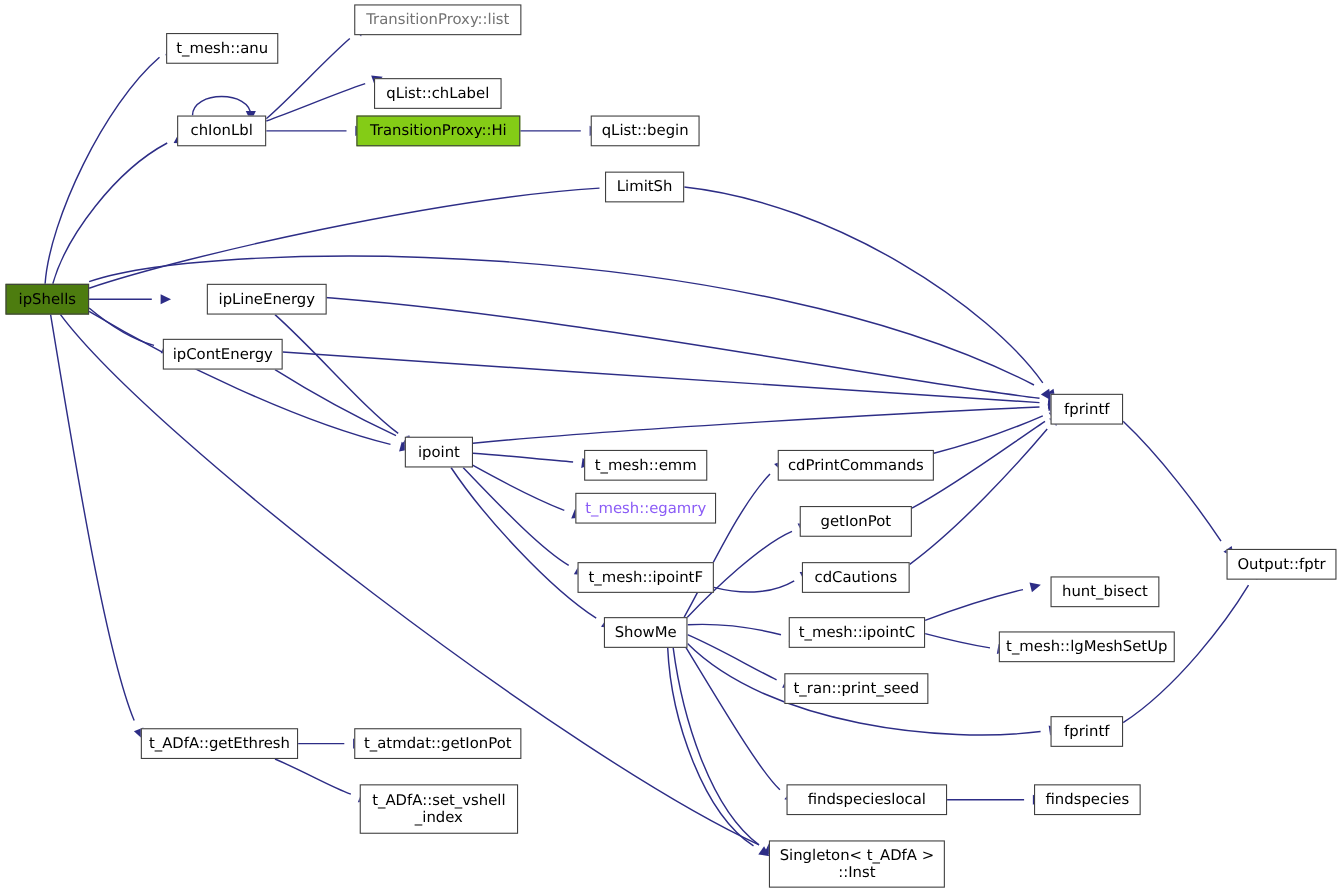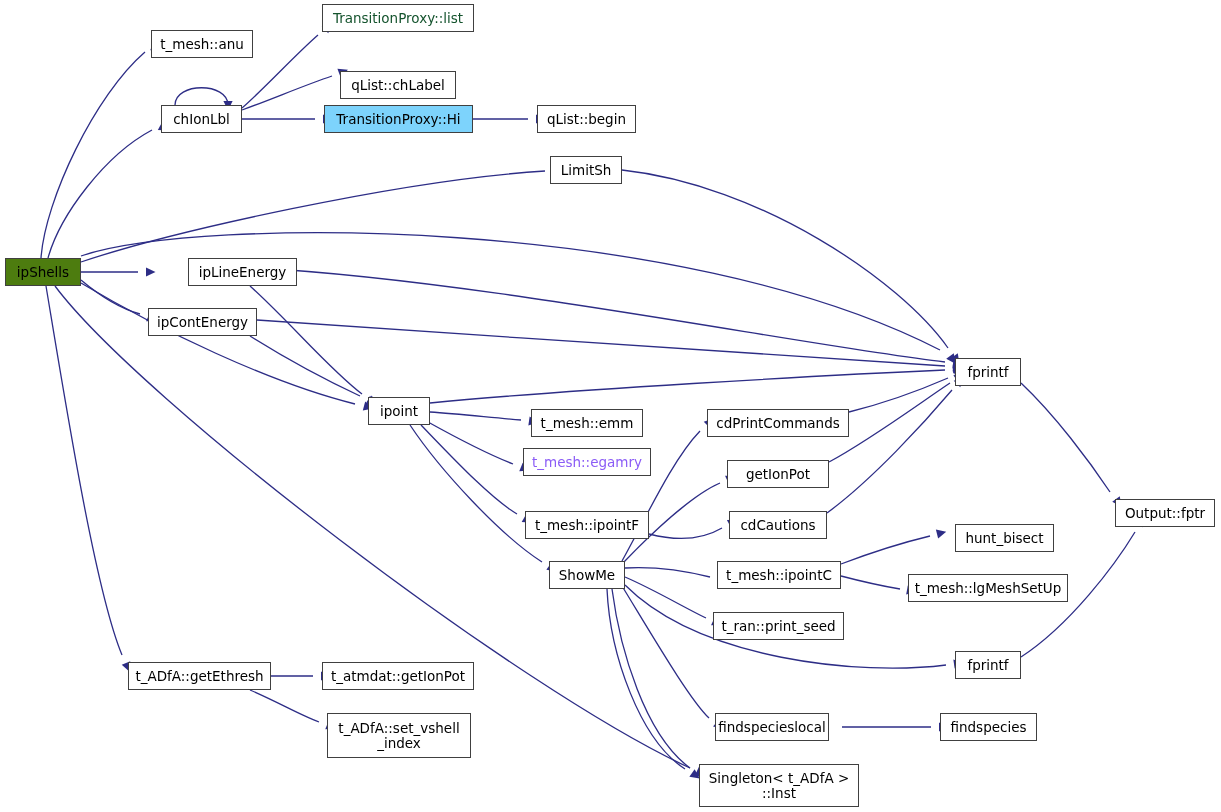--- a/index.html
+++ b/index.html
@@ -118,38 +118,38 @@
       <path d="M1021,657 C1070,625 1115,565 1135,532" fill="none" stroke="#2d2d86" stroke-width="1.3"></path>
       <polygon points="0,-4.6 9.5,0 0,4.6" fill="#2d2d86" transform="translate(1139,525) rotate(-60)"></polygon>
       <path d="M271,676 L313,676" fill="none" stroke="#2d2d86" stroke-width="1.3"></path>
       <polygon points="0,-4.6 9.5,0 0,4.6" fill="#2d2d86" transform="translate(321,676) rotate(0)"></polygon>
       <path d="M250,690 C280,703 300,715 319,722" fill="none" stroke="#2d2d86" stroke-width="1.3"></path>
       <polygon points="0,-4.6 9.5,0 0,4.6" fill="#2d2d86" transform="translate(327,725) rotate(22)"></polygon>
     </svg>
 <div class="node hl" style="left: 5px; top: 258px; width: 76px; height: 28px; border-color: rgb(64, 64, 64); background: #4d7c0f; color: rgb(0, 0, 0);">ipShells</div>
     <div class="node" style="left: 151px; top: 30px; width: 102px; height: 28px; border-color: rgb(64, 64, 64); background: rgb(255, 255, 255); color: rgb(0, 0, 0);">t_mesh::anu</div>
     <div class="node" style="left: 161px; top: 105px; width: 81px; height: 28px; border-color: rgb(64, 64, 64); background: rgb(255, 255, 255); color: rgb(0, 0, 0);">chIonLbl</div>
-    <div class="node" style="left: 322px; top: 4px; width: 152px; height: 28px; border-color: rgb(64, 64, 64); background: rgb(255, 255, 255); color: #14532d;">TransitionProxy::list</div>
+    <div class="node" style="left: 322px; top: 4px; width: 152px; height: 28px; border-color: rgb(64, 64, 64); background: rgb(255, 255, 255); color: #737373;">TransitionProxy::list</div>
     <div class="node" style="left: 340px; top: 55px; width: 116px; height: 28px; border-color: rgb(64, 64, 64); background: rgb(255, 255, 255); color: rgb(0, 0, 0); margin-top: 16px;">qList::chLabel</div>
-    <div class="node" style="left: 324px; top: 105px; width: 149px; height: 28px; border-color: rgb(64, 64, 64); background: #7dd3fc; color: rgb(0, 0, 0);">TransitionProxy::Hi</div>
+    <div class="node" style="left: 324px; top: 105px; width: 149px; height: 28px; border-color: rgb(64, 64, 64); background: #84cc16; color: rgb(0, 0, 0);">TransitionProxy::Hi</div>
     <div class="node" style="left: 537px; top: 105px; width: 99px; height: 28px; border-color: rgb(64, 64, 64); background: rgb(255, 255, 255); color: rgb(0, 0, 0);">qList::begin</div>
     <div class="node" style="left: 550px; top: 156px; width: 72px; height: 28px; border-color: rgb(64, 64, 64); background: rgb(255, 255, 255); color: rgb(0, 0, 0);">LimitSh</div>
     <div class="node" style="left: 148px; top: 258px; width: 109px; height: 28px; border-color: rgb(64, 64, 64); background: rgb(255, 255, 255); color: rgb(0, 0, 0); margin-left: 40px;">ipLineEnergy</div>
     <div class="node" style="left: 148px; top: 308px; width: 109px; height: 28px; border-color: rgb(64, 64, 64); background: rgb(255, 255, 255); color: rgb(0, 0, 0);">ipContEnergy</div>
     <div class="node" style="left: 368px; top: 397px; width: 62px; height: 28px; border-color: rgb(64, 64, 64); background: rgb(255, 255, 255); color: rgb(0, 0, 0);">ipoint</div>
     <div class="node" style="left: 531px; top: 409px; width: 112px; height: 28px; border-color: rgb(64, 64, 64); background: rgb(255, 255, 255); color: rgb(0, 0, 0);">t_mesh::emm</div>
     <div class="node" style="left: 523px; top: 448px; width: 128px; height: 28px; border-color: rgb(64, 64, 64); background: rgb(255, 255, 255); color: #8b5cf6;">t_mesh::egamry</div>
     <div class="node" style="left: 525px; top: 511px; width: 124px; height: 28px; border-color: rgb(64, 64, 64); background: rgb(255, 255, 255); color: rgb(0, 0, 0);">t_mesh::ipointF</div>
     <div class="node" style="left: 549px; top: 561px; width: 76px; height: 28px; border-color: rgb(64, 64, 64); background: rgb(255, 255, 255); color: rgb(0, 0, 0);">ShowMe</div>
     <div class="node" style="left: 707px; top: 409px; width: 142px; height: 28px; border-color: rgb(64, 64, 64); background: rgb(255, 255, 255); color: rgb(0, 0, 0);">cdPrintCommands</div>
     <div class="node" style="left: 727px; top: 460px; width: 102px; height: 28px; border-color: rgb(64, 64, 64); background: rgb(255, 255, 255); color: rgb(0, 0, 0);">getIonPot</div>
     <div class="node" style="left: 729px; top: 511px; width: 98px; height: 28px; border-color: rgb(64, 64, 64); background: rgb(255, 255, 255); color: rgb(0, 0, 0);">cdCautions</div>
     <div class="node" style="left: 717px; top: 561px; width: 124px; height: 28px; border-color: rgb(64, 64, 64); background: rgb(255, 255, 255); color: rgb(0, 0, 0);">t_mesh::ipointC</div>
     <div class="node" style="left: 713px; top: 612px; width: 131px; height: 28px; border-color: rgb(64, 64, 64); background: rgb(255, 255, 255); color: rgb(0, 0, 0);">t_ran::print_seed</div>
-    <div class="node" style="left: 715px; top: 713px; width: 114px; height: 28px; border-color: rgb(64, 64, 64); background: rgb(255, 255, 255); color: rgb(0, 0, 0);">findspecieslocal</div>
+    <div class="node" style="left: 715px; top: 713px; width: 146px; height: 28px; border-color: rgb(64, 64, 64); background: rgb(255, 255, 255); color: rgb(0, 0, 0);">findspecieslocal</div>
     <div class="node two" style="left: 699px; top: 764px; width: 160px; height: 43px; border-color: rgb(64, 64, 64); background: rgb(255, 255, 255); color: rgb(0, 0, 0);">Singleton&lt; t_ADfA &gt;
 ::Inst</div>
     <div class="node" style="left: 940px; top: 713px; width: 97px; height: 28px; border-color: rgb(64, 64, 64); background: rgb(255, 255, 255); color: rgb(0, 0, 0);">findspecies</div>
     <div class="node" style="left: 938px; top: 524px; width: 99px; height: 28px; border-color: rgb(64, 64, 64); background: rgb(255, 255, 255); color: rgb(0, 0, 0); margin-left: 17px;">hunt_bisect</div>
     <div class="node" style="left: 908px; top: 574px; width: 160px; height: 28px; border-color: rgb(64, 64, 64); background: rgb(255, 255, 255); color: rgb(0, 0, 0);">t_mesh::lgMeshSetUp</div>
     <div class="node" style="left: 955px; top: 358px; width: 66px; height: 28px; border-color: rgb(64, 64, 64); background: rgb(255, 255, 255); color: rgb(0, 0, 0);">fprintf</div>
     <div class="node" style="left: 955px; top: 651px; width: 66px; height: 28px; border-color: rgb(64, 64, 64); background: rgb(255, 255, 255); color: rgb(0, 0, 0);">fprintf</div>
     <div class="node" style="left: 1115px; top: 499px; width: 100px; height: 28px; border-color: rgb(64, 64, 64); background: rgb(255, 255, 255); color: rgb(0, 0, 0);">Output::fptr</div>
     <div class="node" style="left: 128px; top: 662px; width: 143px; height: 28px; border-color: rgb(64, 64, 64); background: rgb(255, 255, 255); color: rgb(0, 0, 0);">t_ADfA::getEthresh</div>
     <div class="node" style="left: 322px; top: 662px; width: 152px; height: 28px; border-color: rgb(64, 64, 64); background: rgb(255, 255, 255); color: rgb(0, 0, 0);">t_atmdat::getIonPot</div>

